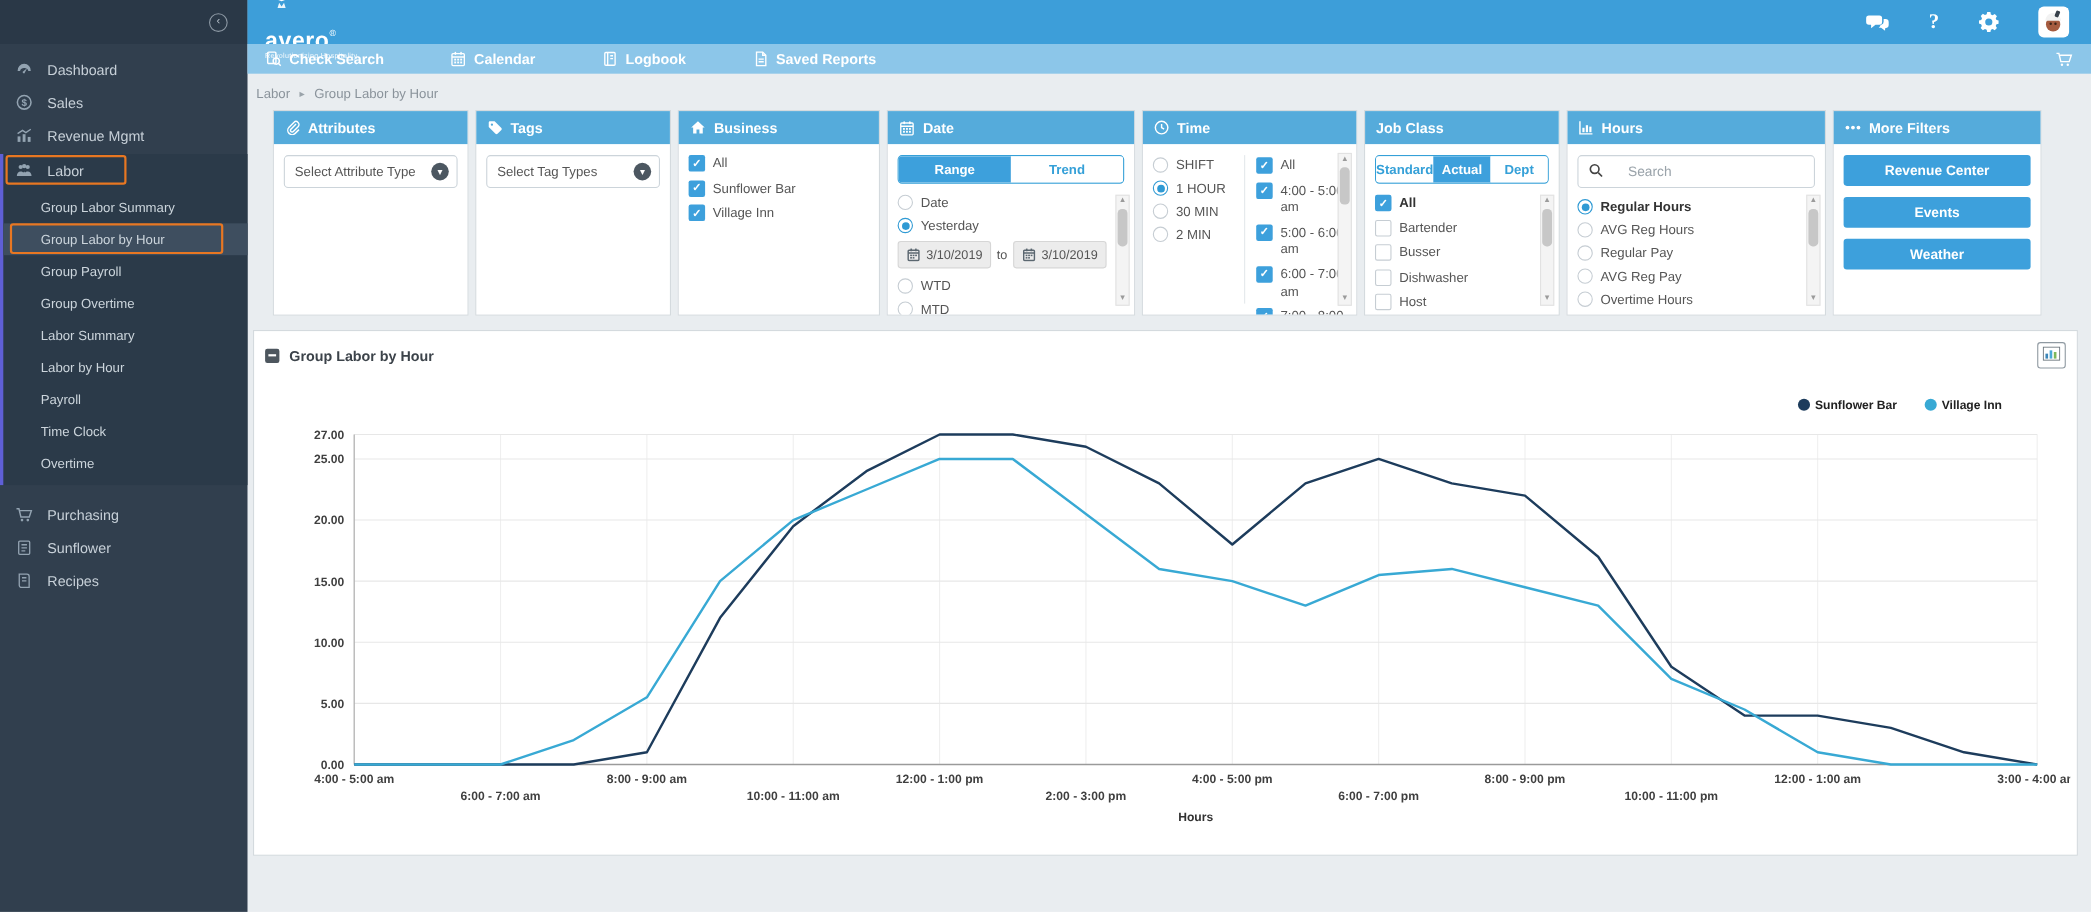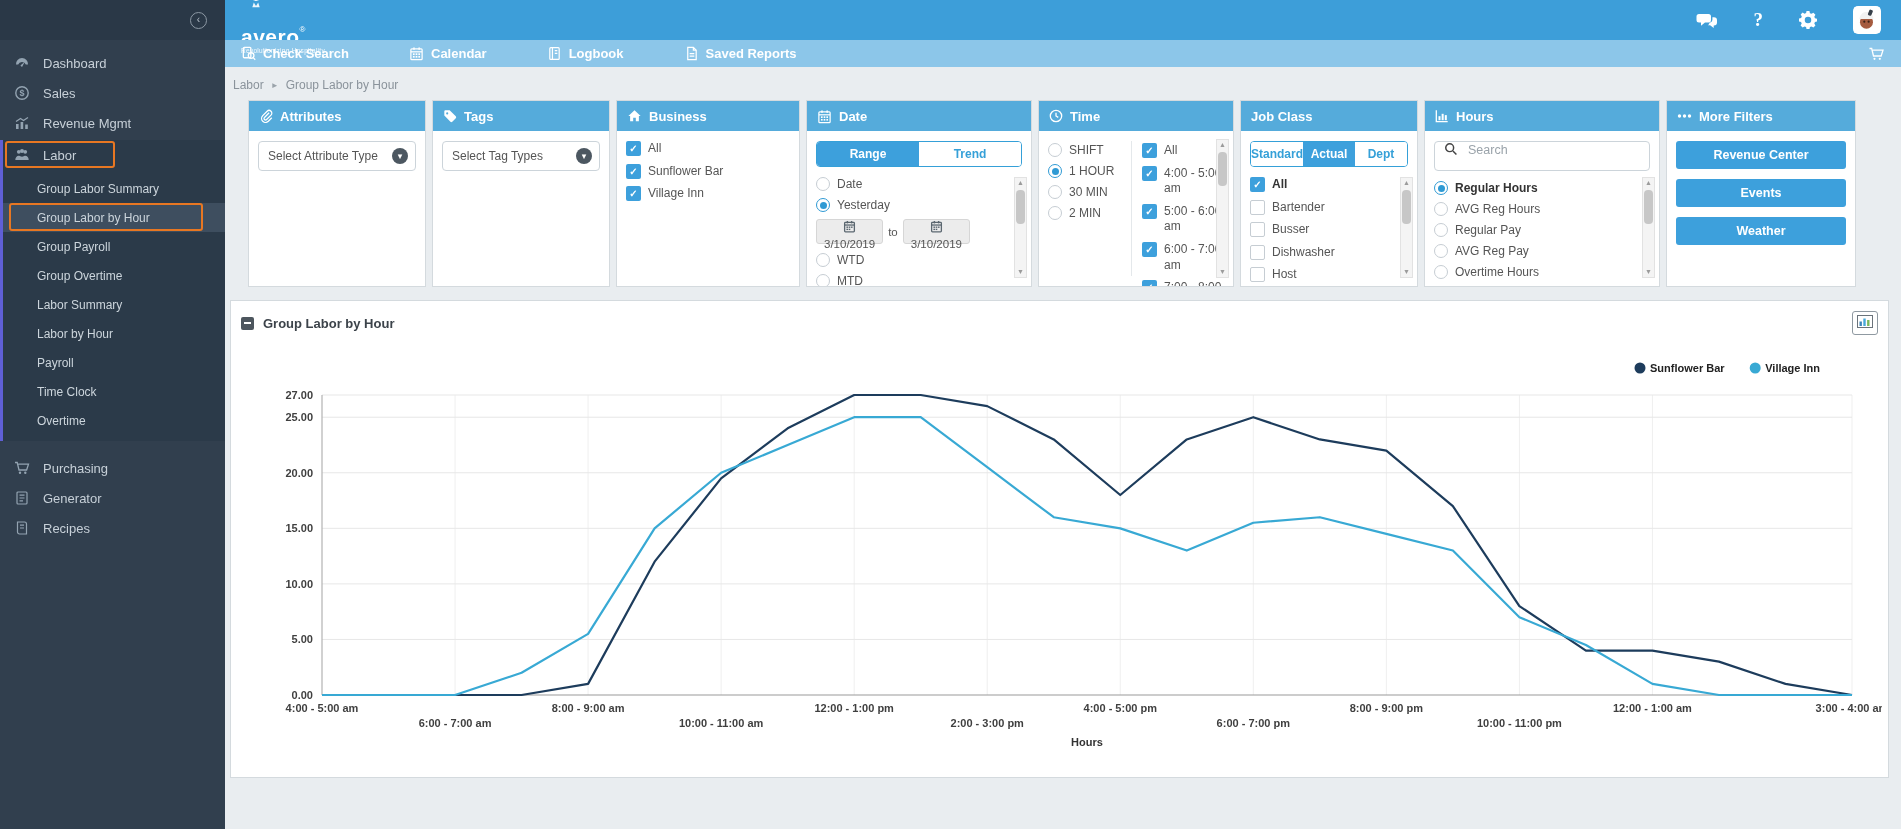--- a/index.html
+++ b/index.html
@@ -75,28 +75,28 @@
 .radio-label.bold{font-weight:bold;color:#333;}
 .toggle{display:flex;border:1px solid #35a0d8;border-radius:4px;overflow:hidden;margin-bottom:10px;}
 .toggle-seg{flex:1;text-align:center;padding:5px 0;font-size:12px;color:#35a0d8;background:#fff;cursor:pointer;font-weight:bold;}
 .toggle-seg.active{background:var(--accent);color:#fff;}
 .scrollbar{position:absolute;right:4px;top:8px;bottom:8px;width:13px;background:#f4f4f4;border:1px solid #e2e2e2;display:flex;flex-direction:column;align-items:center;cursor:pointer;}
 .scroll-arrow{font-size:7px;color:#9b9b9b;line-height:10px;}
 .scroll-arrow.down{margin-top:auto;}
 .scroll-thumb{width:9px;height:34px;background:#c7c7c7;border-radius:4px;margin-top:2px;}
 .scrollpad{padding-right:18px;}
 .date-range{display:flex;align-items:center;margin:3px 0 9px 0;}
-.date-box{display:flex;align-items:center;gap:5px;background:#ececec;border:1px solid #d6d6d6;border-radius:3px;height:25px;padding:0 7px;font-size:11.5px;color:#555;cursor:pointer;flex-direction:column;}
+.date-box{display:flex;align-items:center;gap:5px;background:#ececec;border:1px solid #d6d6d6;border-radius:3px;height:25px;padding:0 7px;font-size:11.5px;color:#555;cursor:pointer;}
 .date-box .icon{display:flex;color:#5b6770;}
 .date-to{padding:0 5px;font-size:11.5px;color:#555;}
 .time-body{display:flex;}
 .time-radios{width:84px;border-right:1px solid #e4e8eb;padding-top:2px;flex:none;}
 .time-checks{padding-left:10px;padding-top:2px;}
 .time-checks .check-label{width:66px;}
-.search-box{display:flex;align-items:flex-start;gap:8px;border:1px solid #ccd4da;border-radius:4px;height:30px;padding:0 9px;margin-bottom:10px;}
+.search-box{display:flex;align-items:center;gap:20px;border:1px solid #ccd4da;border-radius:4px;height:30px;padding:0 9px;margin-bottom:10px;}
 .search-box input{border:none;outline:none;font-size:12.5px;width:100%;color:#555;font-family:inherit;background:transparent;}
 .search-box input::placeholder{color:#9aa3aa;}
 .mf-btn{display:block;width:100%;background:var(--accent);color:#fff;text-align:center;border:none;border-radius:3px;padding:7px 0;font-size:12.5px;font-weight:bold;margin-bottom:10px;cursor:pointer;font-family:inherit;}
 
 
 .report-bar{margin-top:12px;background:#fff;border:1px solid var(--border);height:33px;display:flex;align-items:center;gap:9px;padding:0 10px;}
 .collapse-sq{width:13px;height:13px;background:#4d565e;border-radius:2px;position:relative;cursor:pointer;flex:none;}
 .collapse-sq::after{content:"";position:absolute;left:3px;right:3px;top:5.5px;height:2px;background:#fff;}
 .bar-title{font-size:13px;font-weight:bold;color:#3c434a;}
 .go-btn{margin-left:auto;background:var(--accent);color:#fff;border:none;border-radius:3px;font-size:12.5px;font-weight:bold;padding:5px 19px;cursor:pointer;font-family:inherit;}
@@ -200,21 +200,21 @@
           </span>
           <span>Purchasing</span>
         </div>
         <div class="nav-item">
           <span class="icon">
             <svg width="16" height="16" viewBox="0 0 16 16" fill="none" stroke="currentColor" stroke-width="1.2">
               <rect x="3" y="2" width="10" height="12" rx="1"></rect>
               <path d="M5.5 5.2h5M5.5 8h5M5.5 10.8h3.5"></path>
             </svg>
           </span>
-          <span>Generator</span>
+          <span>Sunflower</span>
         </div>
         <div class="nav-item">
           <span class="icon">
             <svg width="16" height="16" viewBox="0 0 16 16" fill="none" stroke="currentColor" stroke-width="1.2">
               <path d="M3.5 2h7a2 2 0 0 1 2 2v10h-7a2 2 0 0 1-2-2z"></path>
               <path d="M6 5.2h4M6 8h4"></path>
             </svg>
           </span>
           <span>Recipes</span>
         </div>

